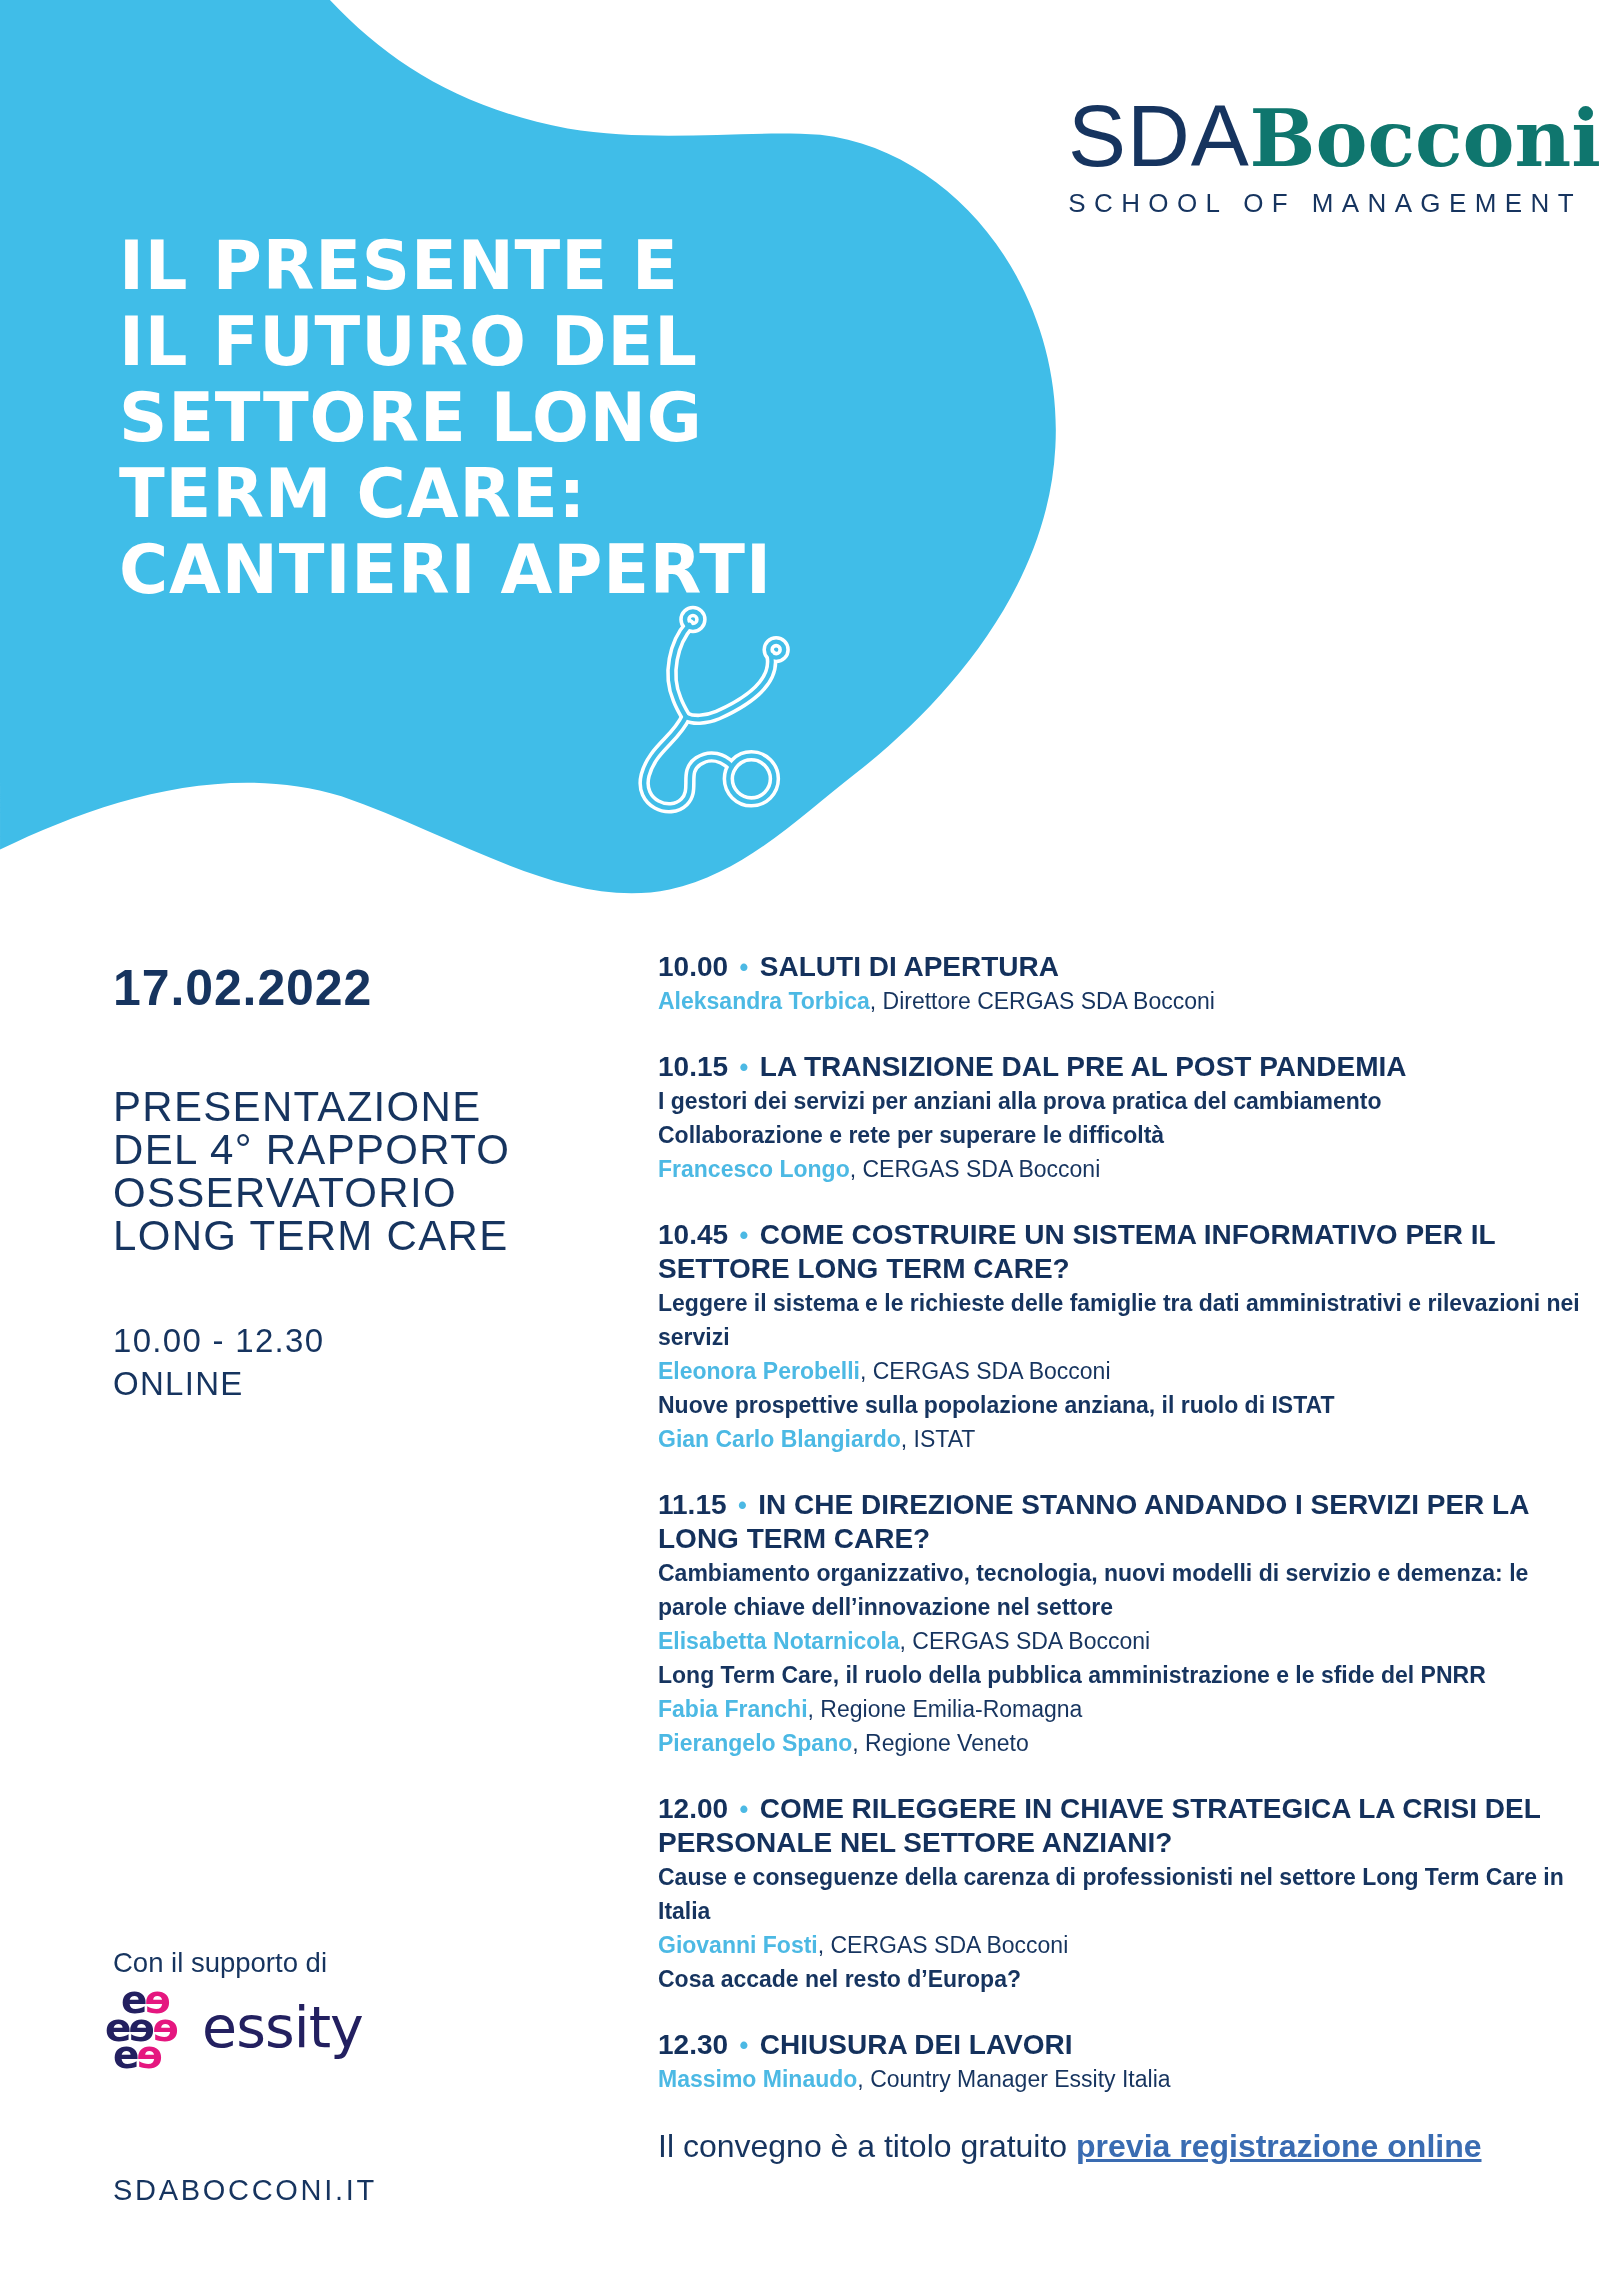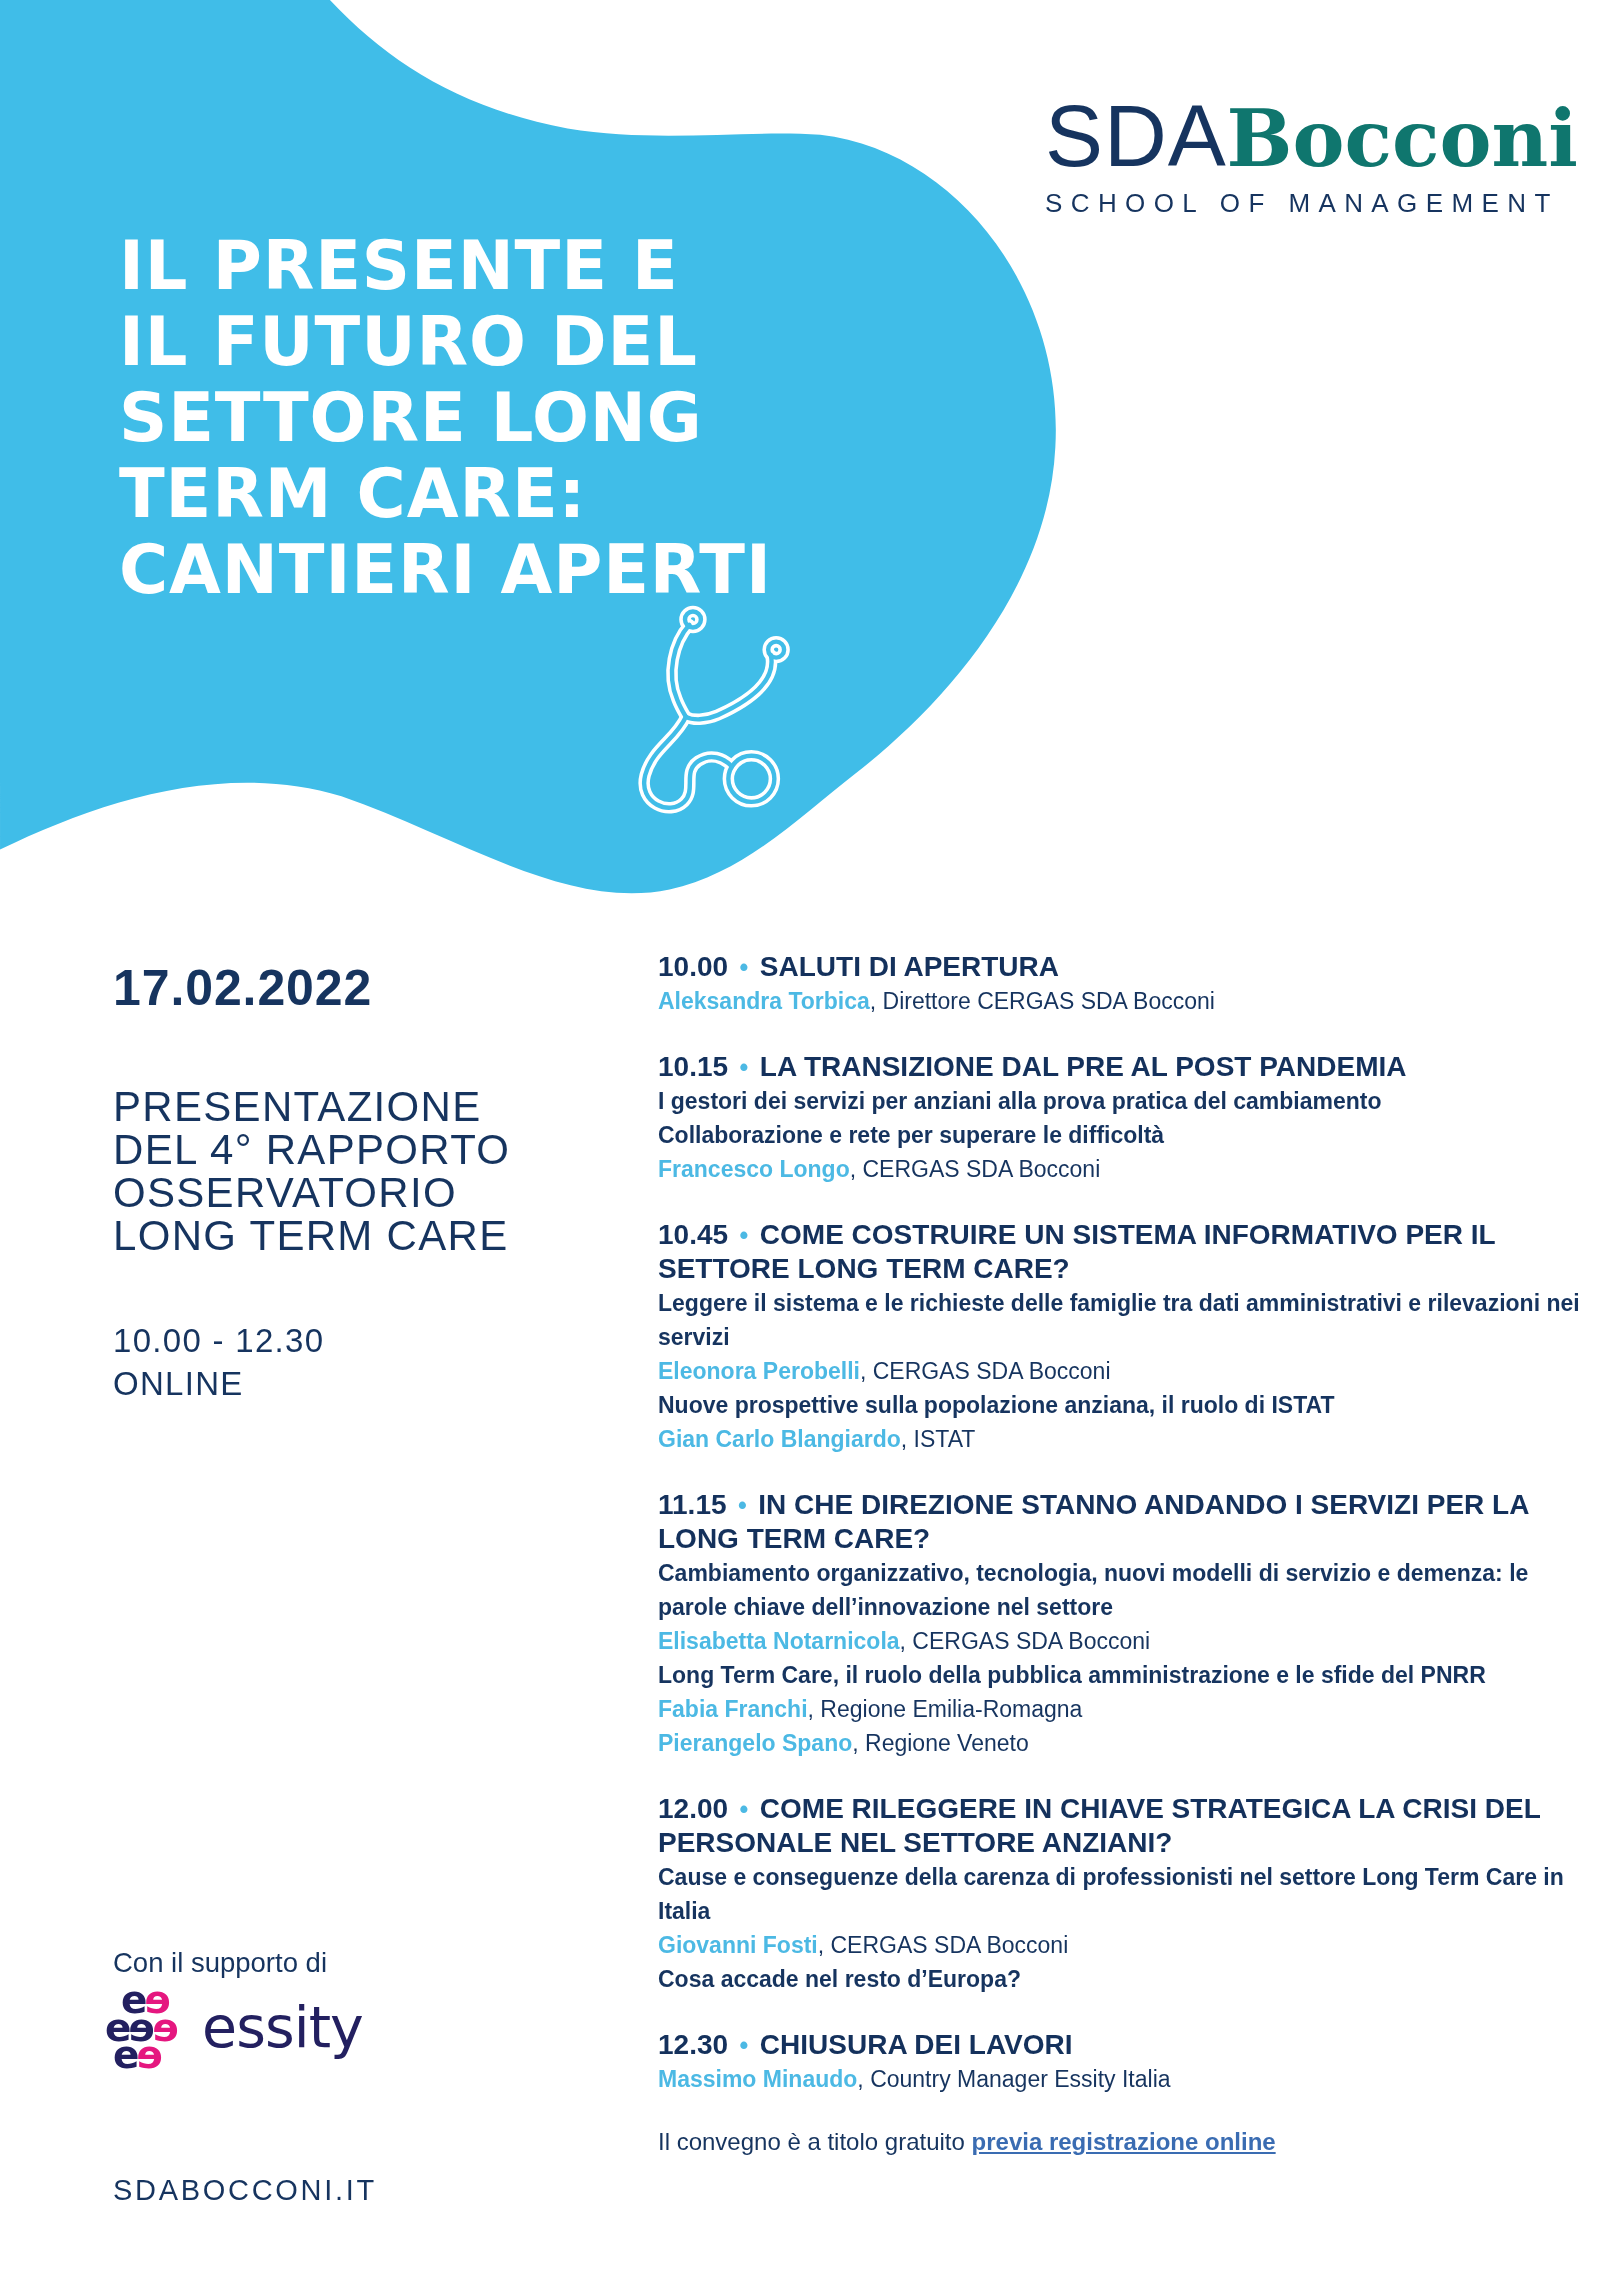--- a/index.html
+++ b/index.html
@@ -11,21 +11,21 @@
   .blob-svg{position:absolute;top:0;left:0;display:block;}
   
   .hero-title{
     position:absolute;left:113px;top:222px;margin:6px;z-index:2;
     font-family:"DejaVu Sans",sans-serif;font-weight:bold;
     font-size:67px;line-height:76px;color:#ffffff;letter-spacing:0.9px;
   }
   
   .steth{position:absolute;left:631px;top:605px;z-index:2;}
   
-  .logo{position:absolute;left:1045px;top:92px;width:514px;}
+  .logo{position:absolute;left:1068px;top:92px;width:514px;text-align:right;}
   .logo-top{display:flex;align-items:baseline;white-space:nowrap;}
   .logo-sda{font-size:87px;font-weight:400;letter-spacing:0.9px;color:#16345f;line-height:1;}
   .logo-bocconi{font-family:"DejaVu Serif",serif;font-weight:bold;font-size:78px;color:#0f766e;line-height:1;}
   .logo-school{font-size:26px;letter-spacing:8.4px;margin-top:8.9px;color:#16345f;white-space:nowrap;}
   
   .date{position:absolute;left:113px;top:959px;font-weight:bold;font-size:50px;letter-spacing:0.9px;}
   .presentation{position:absolute;left:113px;top:1085px;font-size:42px;line-height:43px;letter-spacing:1.3px;}
   .timeblock{position:absolute;left:113px;top:1319px;font-size:33px;line-height:43px;letter-spacing:1.3px;}
   .support{position:absolute;left:113px;top:1947px;font-size:27.5px;}
   .essity{position:absolute;left:105px;top:1986px;display:flex;align-items:center;gap:23px;}
@@ -40,21 +40,21 @@
   .essity-word{font-family:"DejaVu Sans",sans-serif;font-weight:normal;font-size:57px;color:#232060;letter-spacing:-0.9px;line-height:1;}
   .site{position:absolute;left:113px;top:2174px;font-size:29px;letter-spacing:2.7px;}
   
   .agenda{position:absolute;left:658px;top:950px;width:927px;}
   .agenda-item{margin:0 0 32px 0;}
   .item-heading{margin:0;font-weight:bold;font-size:28px;line-height:34px;color:#14315c;}
   .item-heading .dot{color:#4cb9e4;padding:0 11.5px;font-size:25px;}
   .topic{margin:0;font-weight:bold;font-size:23px;line-height:34px;color:#16345f;}
   .speaker{margin:0;font-size:23px;line-height:34px;color:#16345f;}
   .speaker .name{color:#4cb9e4;font-weight:bold;}
-  .note{margin:25px 0 0 0;font-size:24px;color:#16345f;}
+  .note{margin:25px 0 0 0;font-size:32px;color:#16345f;}
   .note a{color:#3a6cb2;font-weight:bold;text-decoration:underline;cursor:pointer;}
 </style>
 </head>
 <body>
 
 <div class="page">
 
   <svg class="blob-svg" width="1622" height="940" viewBox="0 0 1829 1060" aria-hidden="true">
     <path fill="#40bde8" d="M 0,0 L 372,0
       C 440,72 520,122 640,145

